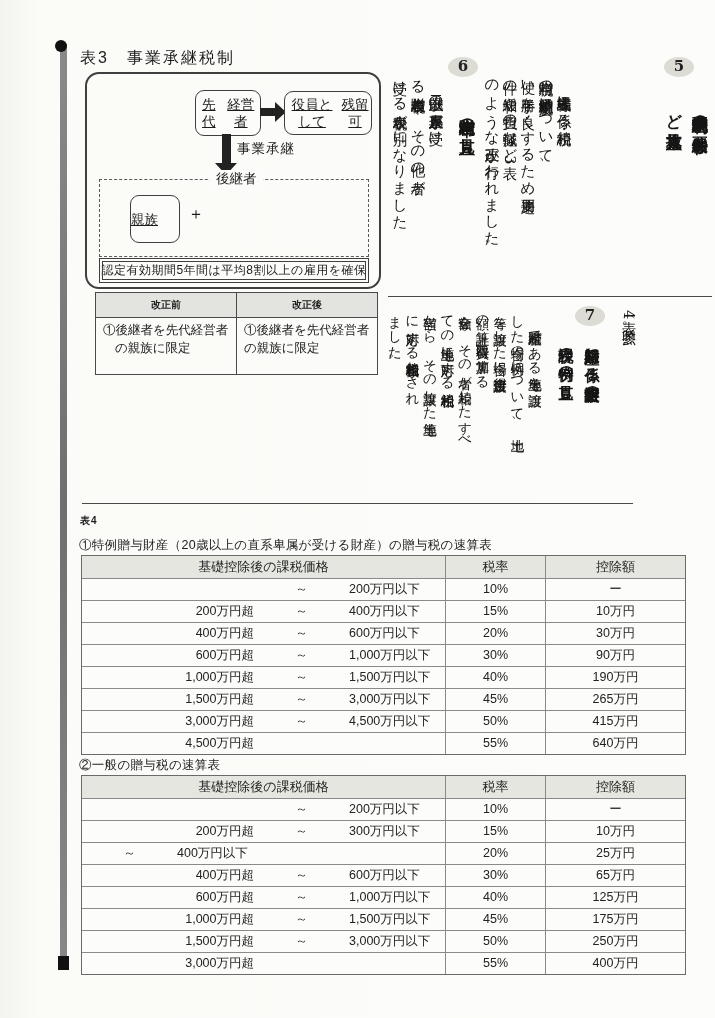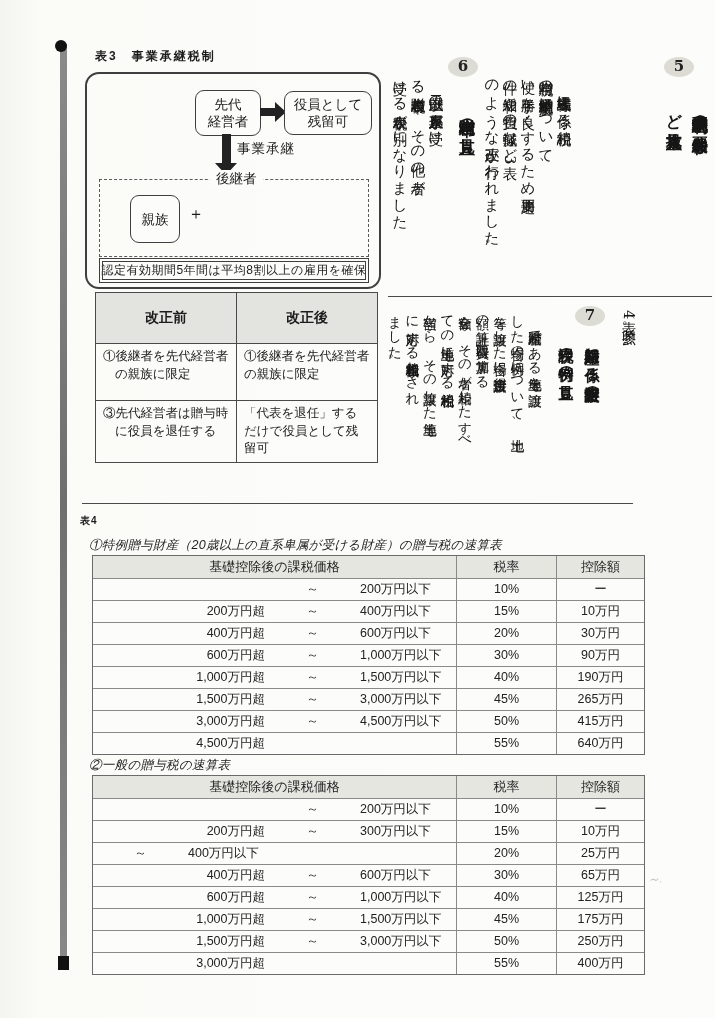--- a/index.html
+++ b/index.html
@@ -7,26 +7,26 @@
         background:linear-gradient(90deg,#f3f3ef 0,#fbfbf8 40px,#fcfcfa 100%);
         font-family:"Liberation Sans",sans-serif;color:#1c1c1c;}
   
   .edge-strip{position:absolute;left:60px;top:44px;width:7px;height:918px;
               background:linear-gradient(180deg,#8a8a8a,#6f6f6f 50%,#888);}
   .dot-top{position:absolute;left:55px;top:40px;width:12px;height:12px;border-radius:50%;background:#111;}
   .dot-bottom{position:absolute;left:58px;top:956px;width:11px;height:14px;background:#111;}
   .pencil-mark{position:absolute;left:650px;top:874px;color:#c3c3bd;font-size:9px;transform:rotate(-8deg);}
 
   
-  .t3-label{position:absolute;left:95px;top:48px;font-size:12px;font-weight:bold;letter-spacing:2px;}
+  .t3-label{position:absolute;left:80px;top:48px;font-size:16px;font-weight:normal;letter-spacing:2px;}
   .diagram{position:absolute;left:85px;top:72px;width:292px;height:213px;
            border:2px solid #3f3f3f;border-radius:14px;background:transparent;}
   .dbox{position:absolute;border:1.5px solid #3f3f3f;border-radius:9px;display:flex;
-        flex-direction:column;align-items:center;justify-content:center;
-        font-size:13.5px;line-height:17px;background:#fcfcfa;text-align:center;}
+        flex-direction:row;align-items:center;
+        font-size:13.5px;line-height:17px;background:#fcfcfa;text-align:center;text-decoration:underline;}
   .box-pred{left:108px;top:16px;width:64px;height:44px;}
   .box-remain{left:197px;top:17px;width:86px;height:42px;}
   .arr-r-shaft{position:absolute;left:173px;top:34px;width:15px;height:8px;background:#222;}
   .arr-r-head{position:absolute;left:188px;top:28px;width:0;height:0;
               border-top:10px solid transparent;border-bottom:10px solid transparent;border-left:11px solid #222;}
   .arr-d-shaft{position:absolute;left:135px;top:60px;width:9px;height:29px;background:#222;}
   .arr-d-head{position:absolute;left:128px;top:89px;width:0;height:0;
               border-left:11px solid transparent;border-right:11px solid transparent;border-top:12px solid #222;}
   .succ-arrow-label{position:absolute;left:150px;top:66px;font-size:13.5px;letter-spacing:1px;}
   .dashed-box{position:absolute;left:12px;top:105px;width:268px;height:76px;border:1.6px dashed #5a5a5a;}
@@ -35,21 +35,21 @@
   .plus-sign{position:absolute;left:88px;top:24px;font-size:16px;}
   .box-nonfam{left:116px;top:15px;width:104px;height:46px;}
   .banner{position:absolute;left:12px;top:184px;width:268px;height:23px;border:1.5px solid #3f3f3f;
           outline:1px solid #3f3f3f;outline-offset:-4px;display:flex;align-items:center;justify-content:center;
           font-size:12px;letter-spacing:0.5px;background:#fcfcfa;}
 
   
   .rev-table{position:absolute;left:95px;top:292px;width:283px;border-collapse:collapse;
              font-size:12.5px;line-height:17.5px;}
   .rev-table th,.rev-table td{border:1.4px solid #4a4a4a;padding:4px 7px;vertical-align:top;text-align:left;}
-  .rev-table th{background:#e3e3df;text-align:center;font-size:14px;height:18px;padding:16px;}
+  .rev-table th{background:#e3e3df;text-align:center;font-size:10px;height:18px;padding:3px;}
   .rev-table td{width:50%;}
   .rev-table td.hang{padding-left:19px;text-indent:-12px;}
   .rev-table .r1 td{height:48px;}
   .rev-table .r2 td{height:66px;}
   .rev-table .r3 td{height:42px;}
   .uline{text-decoration:underline;text-underline-offset:2px;}
 
   
   .vtext-area{position:absolute;left:385px;top:48px;width:330px;height:462px;}
   .vblock{position:absolute;writing-mode:vertical-rl;text-orientation:mixed;
@@ -66,24 +66,24 @@
   .s6-body{left:6px;top:22px;height:230px;}
   .s6-cont{left:235px;top:262px;height:140px;font-size:14.5px;line-height:18px;}
   .s7-head{left:168px;top:288px;height:172px;font-size:15px;line-height:26px;}
   .s7-body{left:1px;top:258px;height:202px;}
   .vdivider{position:absolute;height:1.4px;background:#4a4a4a;}
   .vdiv-1{left:3px;top:248px;width:324px;}
   .hdivider2{position:absolute;left:82px;top:503px;width:551px;height:1.4px;background:#4a4a4a;}
 
   
   .t4-label{position:absolute;left:80px;top:514px;font-size:10px;font-weight:bold;letter-spacing:1px;}
-  .t4-cap{position:absolute;left:89px;font-size:12.5px;letter-spacing:0.3px;font-style:italic;}
+  .t4-cap{position:absolute;left:79px;font-size:12.5px;letter-spacing:0.3px;}
   .cap1{top:537px;}
   .cap2{top:757px;}
-  .taxtable{position:absolute;left:92px;width:553px;border:1.5px solid #6a6a6a;background:#fcfcfa;
+  .taxtable{position:absolute;left:81px;width:605px;border:1.5px solid #6a6a6a;background:#fcfcfa;
             font-size:12.5px;color:#222;box-sizing:border-box;}
   .tt1{top:555px;}
   .tt2{top:775px;}
   .thead{display:flex;background:#e6e6e1;height:22px;align-items:center;font-size:13px;}
   .th{text-align:center;box-sizing:border-box;}
   .th-price{width:364px;border-right:1px solid #8a8a8a;align-self:stretch;line-height:22px;}
   .th-rate{width:100px;border-right:1px solid #8a8a8a;align-self:stretch;line-height:22px;}
   .th-ded{flex:1;line-height:22px;}
   .trow{display:flex;border-top:1px solid #8a8a8a;height:21px;align-items:stretch;}
   .c-price{width:364px;display:flex;align-items:center;border-right:1px solid #8a8a8a;box-sizing:border-box;}
@@ -129,24 +129,20 @@
   <table class="rev-table">
     <tbody>
         <tr>
       <th>改正前</th>
       <th>改正後</th>
     </tr>
     <tr class="r1">
       <td class="hang"><span>①後継者を先代経営者の親族に限定</span><span class="uline"></span><span></span></td>
       <td><span>①後継者を先代経営者の親族に限定</span><span class="uline"></span><span></span></td>
     </tr>
-    <tr class="r3">
-      <td class="hang"><span>③先代経営者は贈与時に役員を退任する</span><span class="uline"></span><span></span></td>
-      <td><span>「代表を退任」するだけで役員として残留可</span><span class="uline"></span><span></span></td>
-    </tr>
   </tbody>
     </table>
 
   <div class="vtext-area">
     <div class="num-badge" style="left:279px;top:9px;">5</div>
     <div class="vblock vheading s5-head">
         <div>事業承継税制の要件緩和な</div>
         <div>ど抜本見直し</div>
       </div>
     <div class="vblock vbody s5-body">

